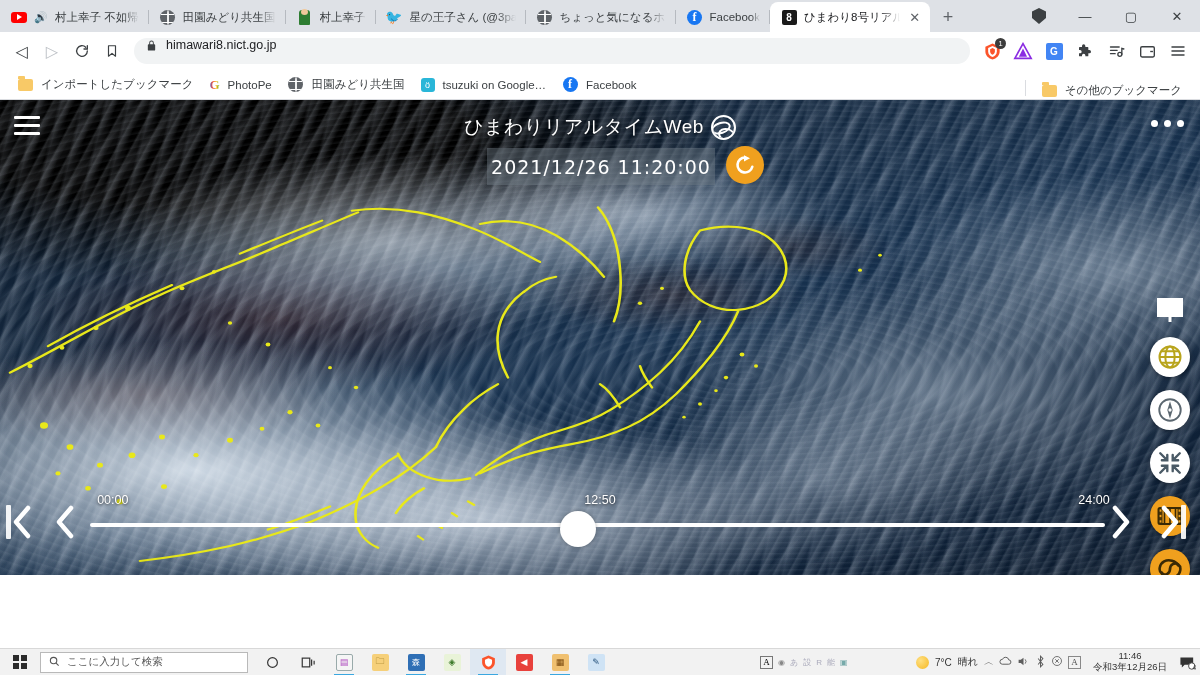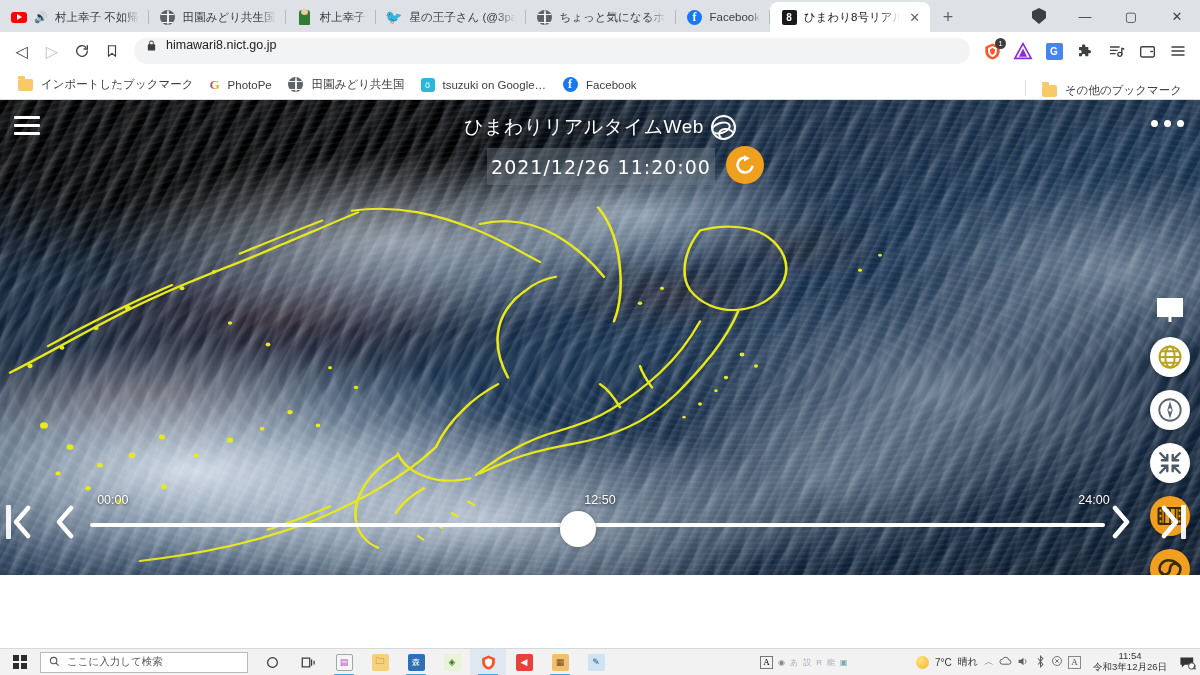--- a/index.html
+++ b/index.html
@@ -723,21 +723,21 @@
         <span>
           <svg width="12" height="12" viewBox="0 0 24 24" fill="none" stroke="#444" stroke-width="1.7">
               <circle cx="12" cy="12" r="9"></circle>
               <path d="M8.5 8.5l7 7M15.5 8.5l-7 7"></path>
             </svg>
         </span>
         <span class="tray-sq">A</span>
       </span>
 
       <div class="clock">
-        <div>11:54</div>
+        <div>11:46</div>
         <div>令和3年12月26日</div>
       </div>
 
       <span class="notif">
         <svg width="17" height="15" viewBox="0 0 24 20" fill="none" stroke="#333" stroke-width="1.8">
           <path d="M2 3h18v10H8l-4 4V13H2z" fill="#333" stroke="none"></path>
           <circle cx="18" cy="15" r="4.5" fill="#fff" stroke="#333" stroke-width="1.2"></circle>
         </svg>
         <span style="position:absolute;right:0;bottom:-1px;font-size:6.5px;color:#333;">4</span>
       </span>

